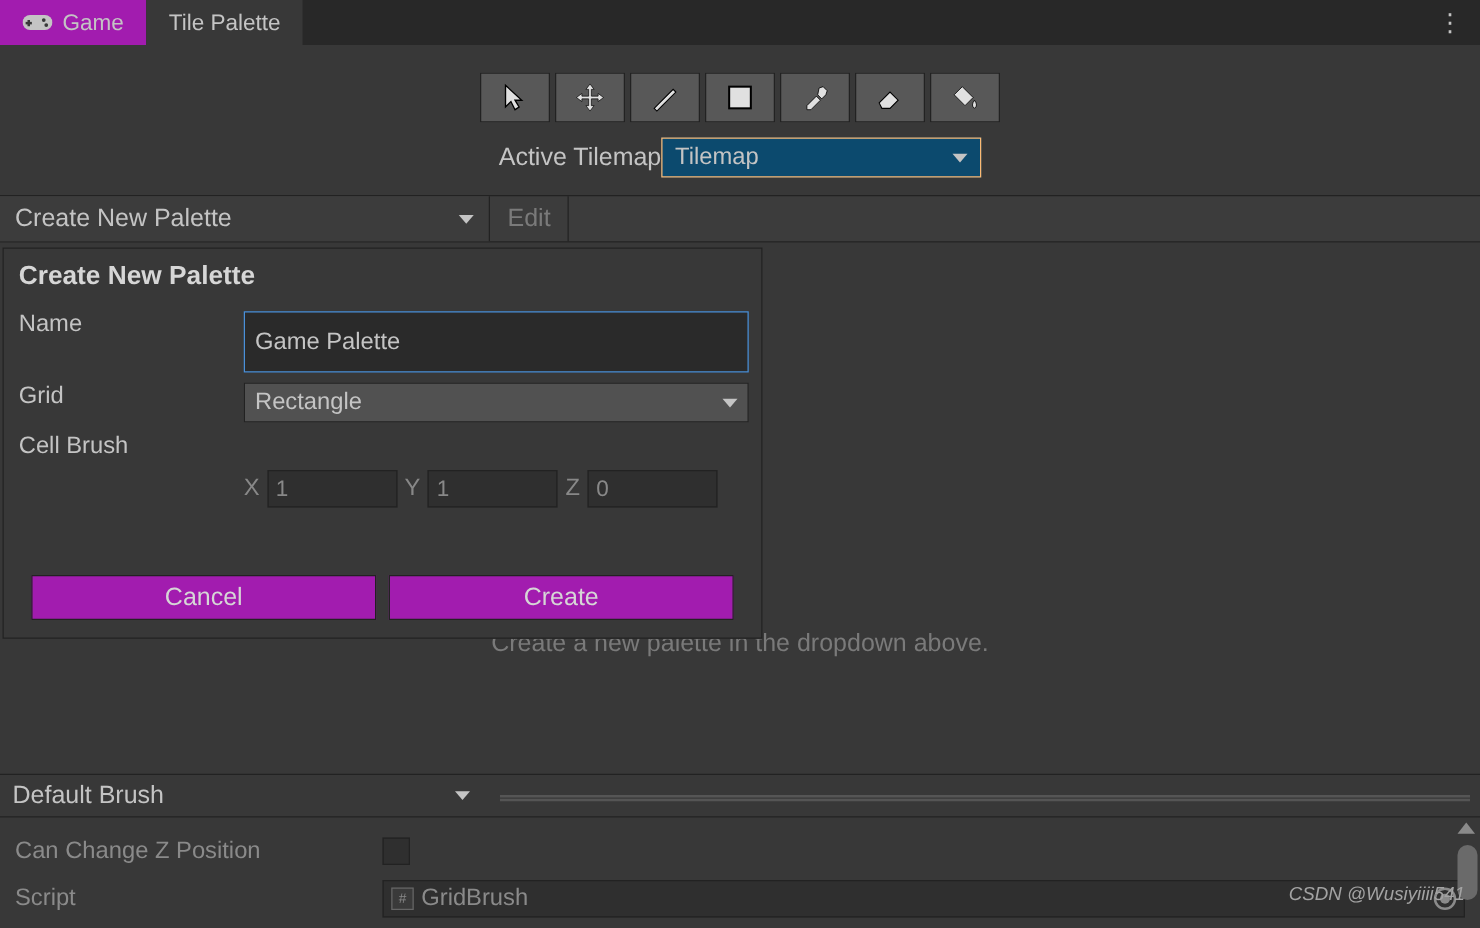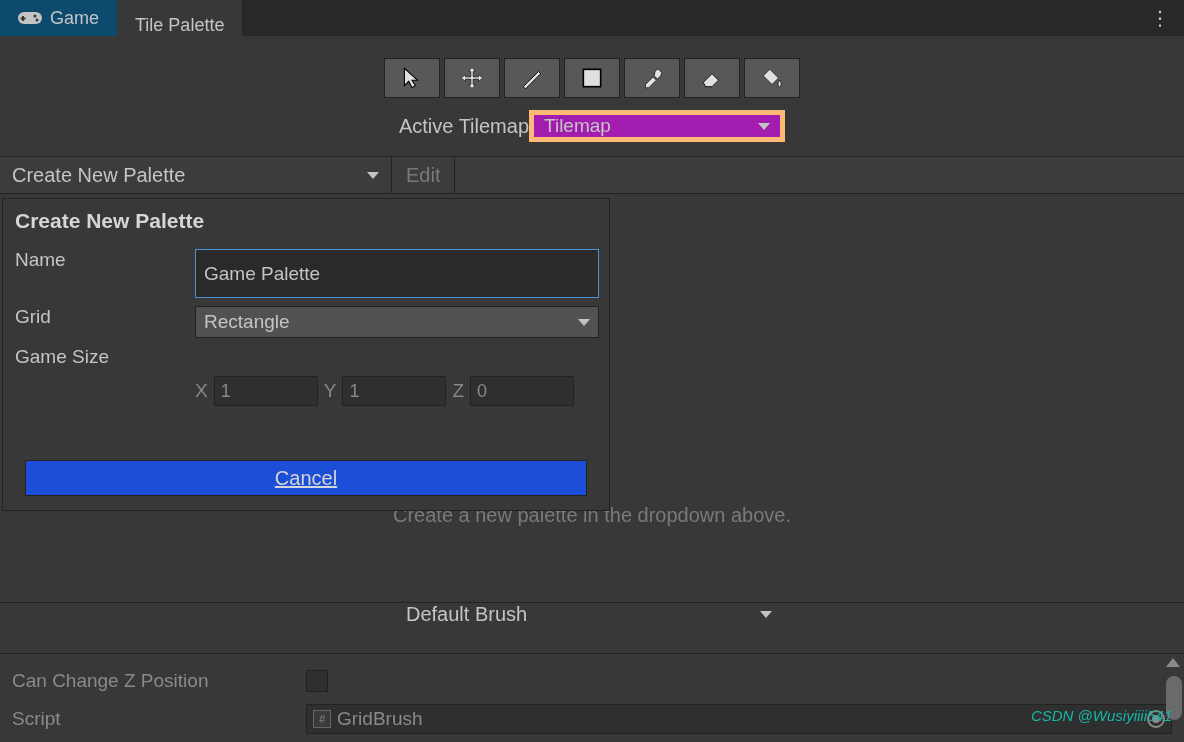--- a/index.html
+++ b/index.html
@@ -1,71 +1,71 @@
 <!DOCTYPE html>
 <html><head>
 <meta charset="utf-8">
 <style>
 * { margin: 0; padding: 0; box-sizing: border-box; font-family: Arial, sans-serif; }
 body { background: #383838; color: #c4c4c4; width: 1184px; height: 742px; overflow: hidden; position: relative; }
 
 .tabs { display: flex; background: #282828; height: 36px; align-items: stretch; }
 .tab { padding: 0 18px; display: flex; align-items: center; gap: 8px; font-size: 18px; cursor: pointer; }
-.tab.active { background: #383838; align-items: flex-end; }
-.tab:not(.active) { background: #0c4a6e; }
+.tab.active { background: #383838; }
+.tab:not(.active) { background: #a21caf; }
 .kebab { margin-left: auto; padding: 0 14px; display: flex; align-items: center; font-size: 20px; cursor: pointer; }
 
 .toolbar { display: flex; justify-content: center; gap: 4px; padding: 22px 0 8px; }
 .tool-btn { width: 56px; height: 40px; background: #585858; border: 1px solid #222; display: flex; align-items: center; justify-content: center; cursor: pointer; }
 .tool-btn svg { width: 26px; height: 26px; }
 
 .active-tilemap-row { display: flex; justify-content: center; align-items: center; gap: 0; padding: 4px 0 14px; font-size: 20px; }
-.dropdown { background: #a21caf; border: 5px solid #fdba74; height: 32px; display: flex; align-items: center; padding: 0 10px; font-size: 19px; position: relative; cursor: pointer; }
+.dropdown { background: #0c4a6e; border: 1px solid #fdba74; height: 32px; display: flex; align-items: center; padding: 0 10px; font-size: 19px; position: relative; cursor: pointer; }
 .dropdown .caret { margin-left: auto; }
 .caret { width: 0; height: 0; border-left: 6px solid transparent; border-right: 6px solid transparent; border-top: 7px solid #c4c4c4; }
 
 .palette-bar { display: flex; background: #3c3c3c; border-top: 1px solid #222; border-bottom: 1px solid #222; height: 38px; }
 .palette-dropdown { width: 392px; display: flex; align-items: center; padding: 0 12px; font-size: 20px; background: #3c3c3c; border-right: 1px solid #222; cursor: pointer; }
 .palette-dropdown .caret { margin-left: auto; }
 .edit-btn { padding: 0 14px; display: flex; align-items: center; font-size: 20px; color: #7a7a7a; border-right: 1px solid #222; cursor: pointer; }
 
 .popup { position: absolute; left: 2px; top: 198px; width: 608px; background: #383838; border: 1px solid #222; padding: 10px 10px 14px; }
 .popup-title { font-size: 21px; font-weight: bold; color: #d6d6d6; margin-bottom: 16px; padding-left: 2px; }
 .form-row { display: flex; margin-bottom: 8px; }
 .form-label { width: 182px; font-size: 19px; padding-left: 2px; }
 .text-input { flex: 1; background: #2a2a2a; border: 1px solid #4a90d9; color: #c4c4c4; height: 49px; padding: 0 8px; font-size: 19px; outline: none; }
 .select-field { flex: 1; background: #515151; border: 1px solid #222; height: 32px; display: flex; align-items: center; padding: 0 8px; font-size: 19px; cursor: pointer; }
 .select-field .caret { margin-left: auto; }
 .xyz-row { display: flex; align-items: center; gap: 6px; padding-left: 182px; margin-top: 4px; }
 .xyz-label { font-size: 19px; color: #888; }
 .xyz-input { background: #2f2f2f; border: 1px solid #222; color: #888; height: 30px; width: 104px; padding: 0 6px; font-size: 18px; }
 .popup-buttons { display: flex; gap: 10px; margin-top: 54px; padding: 0 12px; }
-.popup-btn { flex: 1; background: #1d4ed8; border: 1px solid #222; height: 36px; font-size: 20px; color: #d6d6d6; cursor: pointer; text-decoration: underline; }
+.popup-btn { flex: 1; background: #a21caf; border: 1px solid #222; height: 36px; font-size: 20px; color: #d6d6d6; cursor: pointer; }
 
 .hint-text { text-align: center; font-size: 20px; color: #7a7a7a; margin-top: 310px; }
 
 .bottom-panel { position: absolute; left: 0; right: 0; bottom: 0; background: #383838; }
-.brush-row { display: flex; align-items: center; height: 52px; border-top: 1px solid #222; border-bottom: 1px solid #222; flex-direction: column; }
+.brush-row { display: flex; align-items: center; height: 35px; border-top: 1px solid #222; border-bottom: 1px solid #222; }
 .brush-dropdown { width: 392px; display: flex; align-items: center; padding: 0 10px; font-size: 20px; cursor: pointer; }
 .brush-dropdown .caret { margin-left: auto; margin-right: 6px; }
 .brush-divider { flex: 1; height: 2px; background: #555; margin: 0 8px; position: relative; }
 .brush-divider::after { content: ""; position: absolute; left: 0; top: 3px; right: 0; height: 2px; background: #555; }
 
 .props { padding: 8px 12px 4px; }
 .prop-row { display: flex; align-items: center; height: 38px; font-size: 19px; }
 .prop-label { width: 294px; color: #8a8a8a; }
 .script-field { flex: 1; background: #2f2f2f; border: 1px solid #222; height: 30px; display: flex; align-items: center; padding: 0 6px; gap: 6px; color: #8a8a8a; }
 .csharp-icon { width: 18px; height: 18px; background: #3a3a3a; border: 1px solid #666; display: inline-flex; align-items: center; justify-content: center; font-size: 11px; color: #888; }
 .target-icon { margin-left: auto; width: 18px; height: 18px; border: 2px solid #8a8a8a; border-radius: 50%; position: relative; }
 .target-icon::after { content: ""; position: absolute; inset: 3px; border-radius: 50%; background: #8a8a8a; }
 .checkbox { width: 22px; height: 22px; background: #2f2f2f; border: 1px solid #222; cursor: pointer; }
 .scrollbar-up { position: absolute; right: 4px; top: 658px; width: 0; height: 0; border-left: 7px solid transparent; border-right: 7px solid transparent; border-bottom: 9px solid #8a8a8a; cursor: pointer; }
 .scrollbar-thumb { position: absolute; right: 2px; top: 676px; width: 16px; height: 44px; background: #6a6a6a; border-radius: 8px; cursor: pointer; }
 
-.watermark { position: absolute; right: 12px; bottom: 18px; font-size: 15px; color: #14b8a6; font-style: italic; }
+.watermark { position: absolute; right: 12px; bottom: 18px; font-size: 15px; color: #a3a3a3; font-style: italic; }
 </style>
 </head>
 <body>
 
 <div class="tabs">
   <div class="tab">
     <svg width="24" height="16" viewBox="0 0 24 16">
         <rect x="0" y="2" width="24" height="12" rx="6" fill="#c4c4c4"></rect>
         <rect x="4" y="6" width="2" height="5" fill="#383838"></rect>
         <rect x="2.5" y="7.5" width="5" height="2" fill="#383838"></rect>
@@ -148,34 +148,35 @@
 
   <div class="form-row">
     <div class="form-label">Grid</div>
     <div class="select-field">
       <span>Rectangle</span>
       <div class="caret"></div>
     </div>
   </div>
 
   <div class="form-row">
-    <div class="form-label">Game Size</div>
+    <div class="form-label">Cell Brush</div>
   </div>
 
   <div class="xyz-row">
     <span class="xyz-label">X</span>
     <input class="xyz-input" value="1" style="">
     <span class="xyz-label">Y</span>
     <input class="xyz-input" value="1" style="">
     <span class="xyz-label">Z</span>
     <input class="xyz-input" value="0" style="">
   </div>
 
   <div class="popup-buttons">
     <button class="popup-btn">Cancel</button>
+    <button class="popup-btn">Create</button>
   </div>
 </div>
 
 <div class="bottom-panel">
   <div class="brush-row">
     <div class="brush-dropdown">
       <span>Default Brush</span>
       <div class="caret"></div>
     </div>
     <div class="brush-divider"></div>

